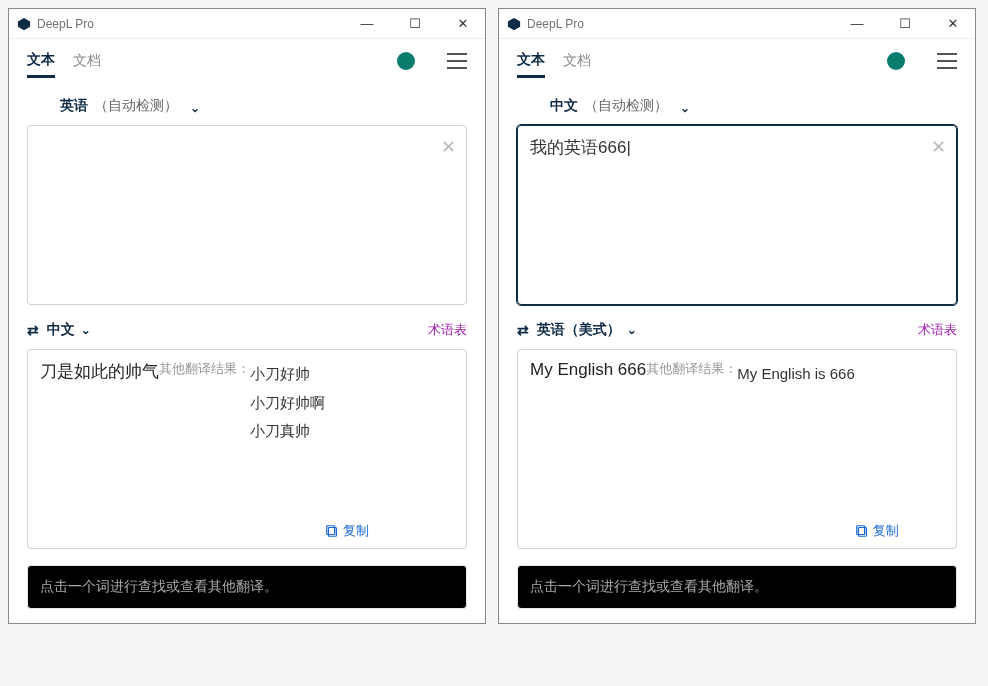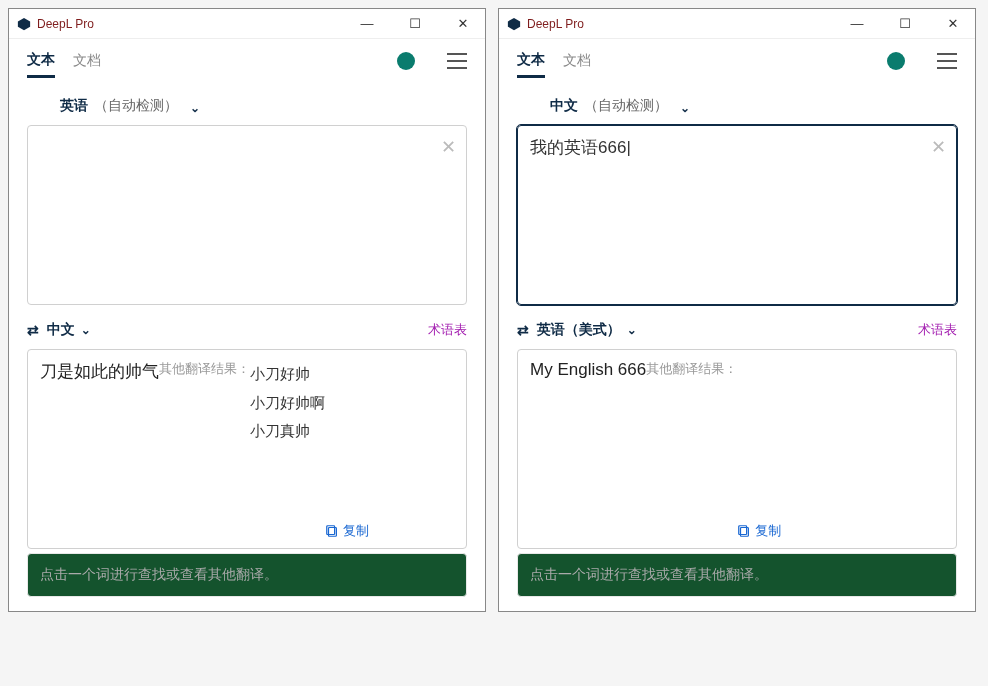--- a/index.html
+++ b/index.html
@@ -24,21 +24,21 @@
       display: flex;
       align-items: center;
       padding: 0 8px;
       border-bottom: 1px solid #eee;
     }
     .titlebar-icon {
       width: 14px; height: 14px;
       margin-right: 6px;
       display:flex; align-items:center; justify-content:center;
     }
-    .titlebar-title { font-size: 12px; color: #7f1d1d; flex: 1; }
+    .titlebar-title { font-size: 12px; color: #737373; flex: 1; }
     .win-controls { display: flex; gap: 20px; align-items: center; }
     .win-btn { width: 28px; text-align: center; cursor: pointer; font-size: 13px; color: #333; }
     .tabbar {
       height: 44px;
       display: flex;
       align-items: center;
       padding: 0 18px;
       gap: 18px;
     }
     .tab {
@@ -105,23 +105,23 @@
       min-height: 200px;
       display: flex;
       flex-direction: row;
     }
     .output-main { font-size: 17px; color: #222; margin-bottom: 10px; }
     .alt-label { font-size: 13px; color: #999; margin-bottom: 6px; }
     .alt-item { font-size: 15px; color: #333; line-height: 1.9; }
     .output-footer { margin-top: auto; display: flex; justify-content: flex-end; align-items: center; gap: 4px; color: #1967d2; font-size: 13px; cursor: pointer; padding-top: 8px; }
     .copy-icon { width: 14px; height: 14px; }
     .dict-box {
-      margin-top: 4px;
+      margin-top: 16px;
       border: 1px solid #e8e8e8;
-      background: #14532d;
+      background: #000000;
       border-radius: 4px;
       padding: 12px;
       color: #aaa;
       font-size: 14px;
     }
   </style>
 </head>
 <body>
 
 <div class="window">
@@ -221,20 +221,23 @@
     </div>
     <div class="target-row">
       <span class="swap-icon">⇄</span>
       <span>英语（美式）</span>
       <span class="chevron">⌄</span>
       <span class="glossary">术语表</span>
     </div>
     <div class="output-box">
       <div class="output-main">My English 666</div>
       <div class="alt-label">其他翻译结果：</div>
+      <div>
+        <div class="alt-item">My English is 666</div>
+      </div>
       <div class="output-footer">
         <svg class="copy-icon" viewBox="0 0 16 16">
             <rect x="4" y="4" width="9" height="10" rx="1" fill="none" stroke="#1967d2" stroke-width="1.4"></rect>
             <rect x="2" y="2" width="9" height="10" rx="1" fill="none" stroke="#1967d2" stroke-width="1.4"></rect>
           </svg>
         <span>复制</span>
       </div>
     </div>
     <div class="dict-box">点击一个词进行查找或查看其他翻译。</div>
   </div>

